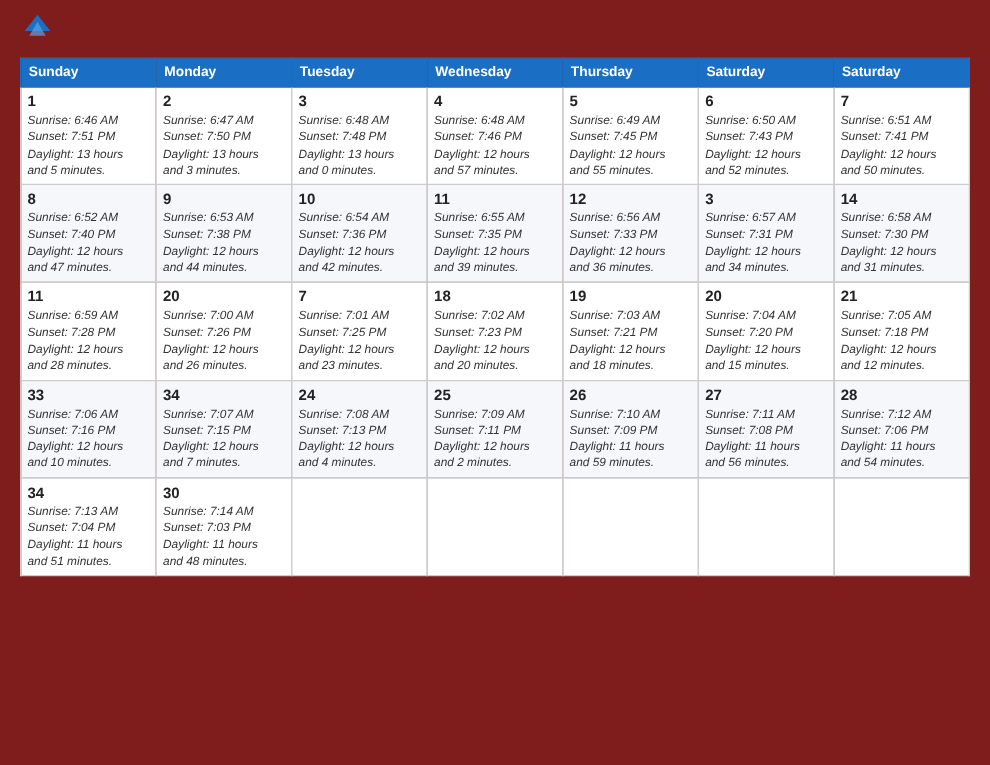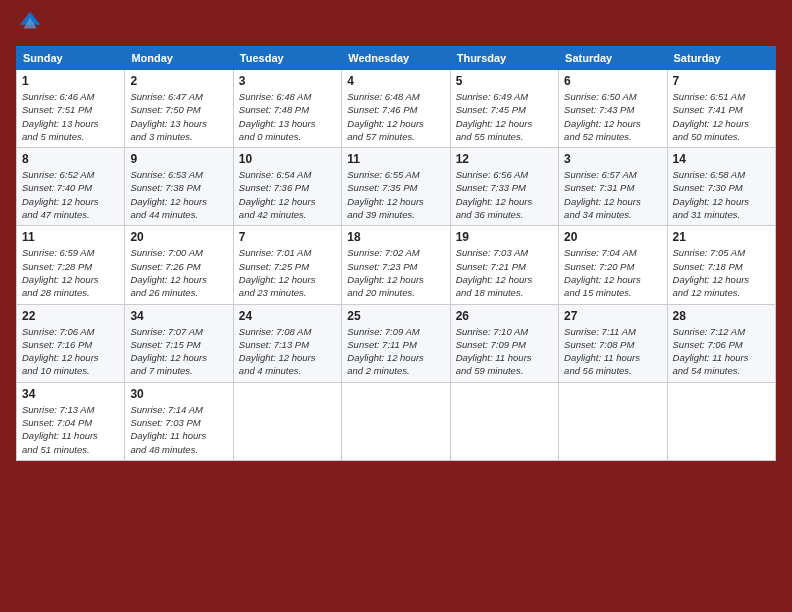--- a/index.html
+++ b/index.html
@@ -220,21 +220,21 @@
             <span class="day-num">20</span>
             <div class="day-detail">Sunrise: 7:04 AM<br>Sunset: 7:20 PM<br>Daylight: 12 hours<br>and 15 minutes.</div>
           </td>
           <td>
             <span class="day-num">21</span>
             <div class="day-detail">Sunrise: 7:05 AM<br>Sunset: 7:18 PM<br>Daylight: 12 hours<br>and 12 minutes.</div>
           </td>
         </tr>
         <tr>
           <td>
-            <span class="day-num">22</span>
+            <span class="day-num">33</span>
             <div class="day-detail">Sunrise: 7:06 AM<br>Sunset: 7:16 PM<br>Daylight: 12 hours<br>and 10 minutes.</div>
           </td>
           <td>
             <span class="day-num">34</span>
             <div class="day-detail">Sunrise: 7:07 AM<br>Sunset: 7:15 PM<br>Daylight: 12 hours<br>and 7 minutes.</div>
           </td>
           <td>
             <span class="day-num">24</span>
             <div class="day-detail">Sunrise: 7:08 AM<br>Sunset: 7:13 PM<br>Daylight: 12 hours<br>and 4 minutes.</div>
           </td>

